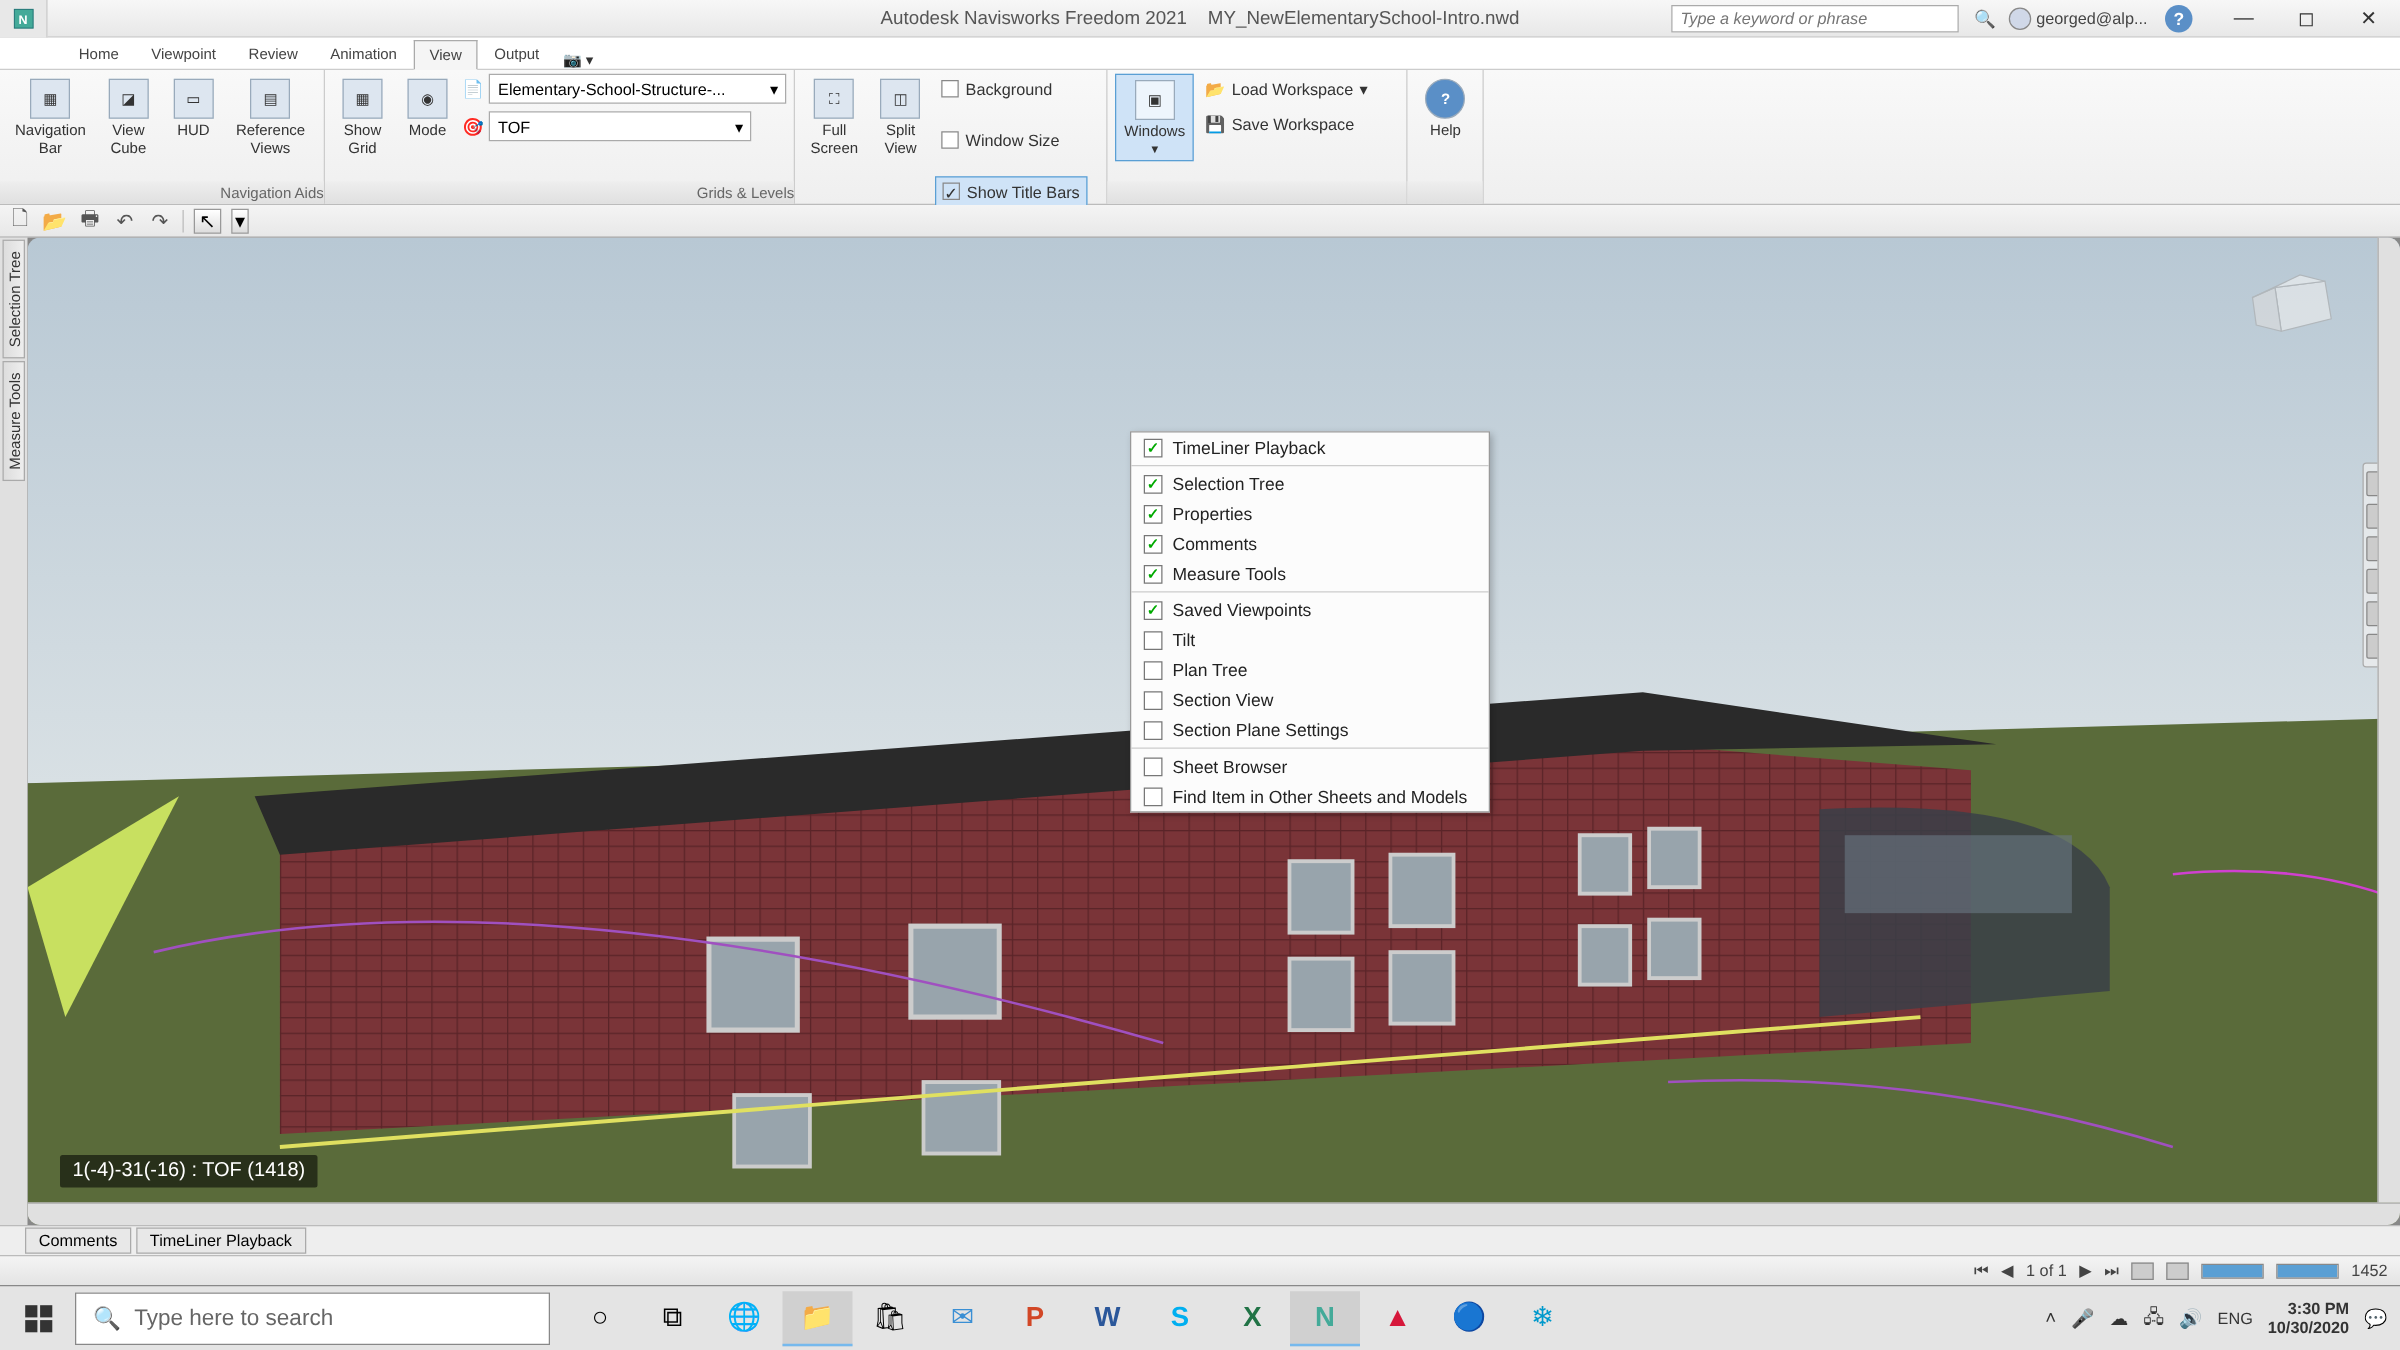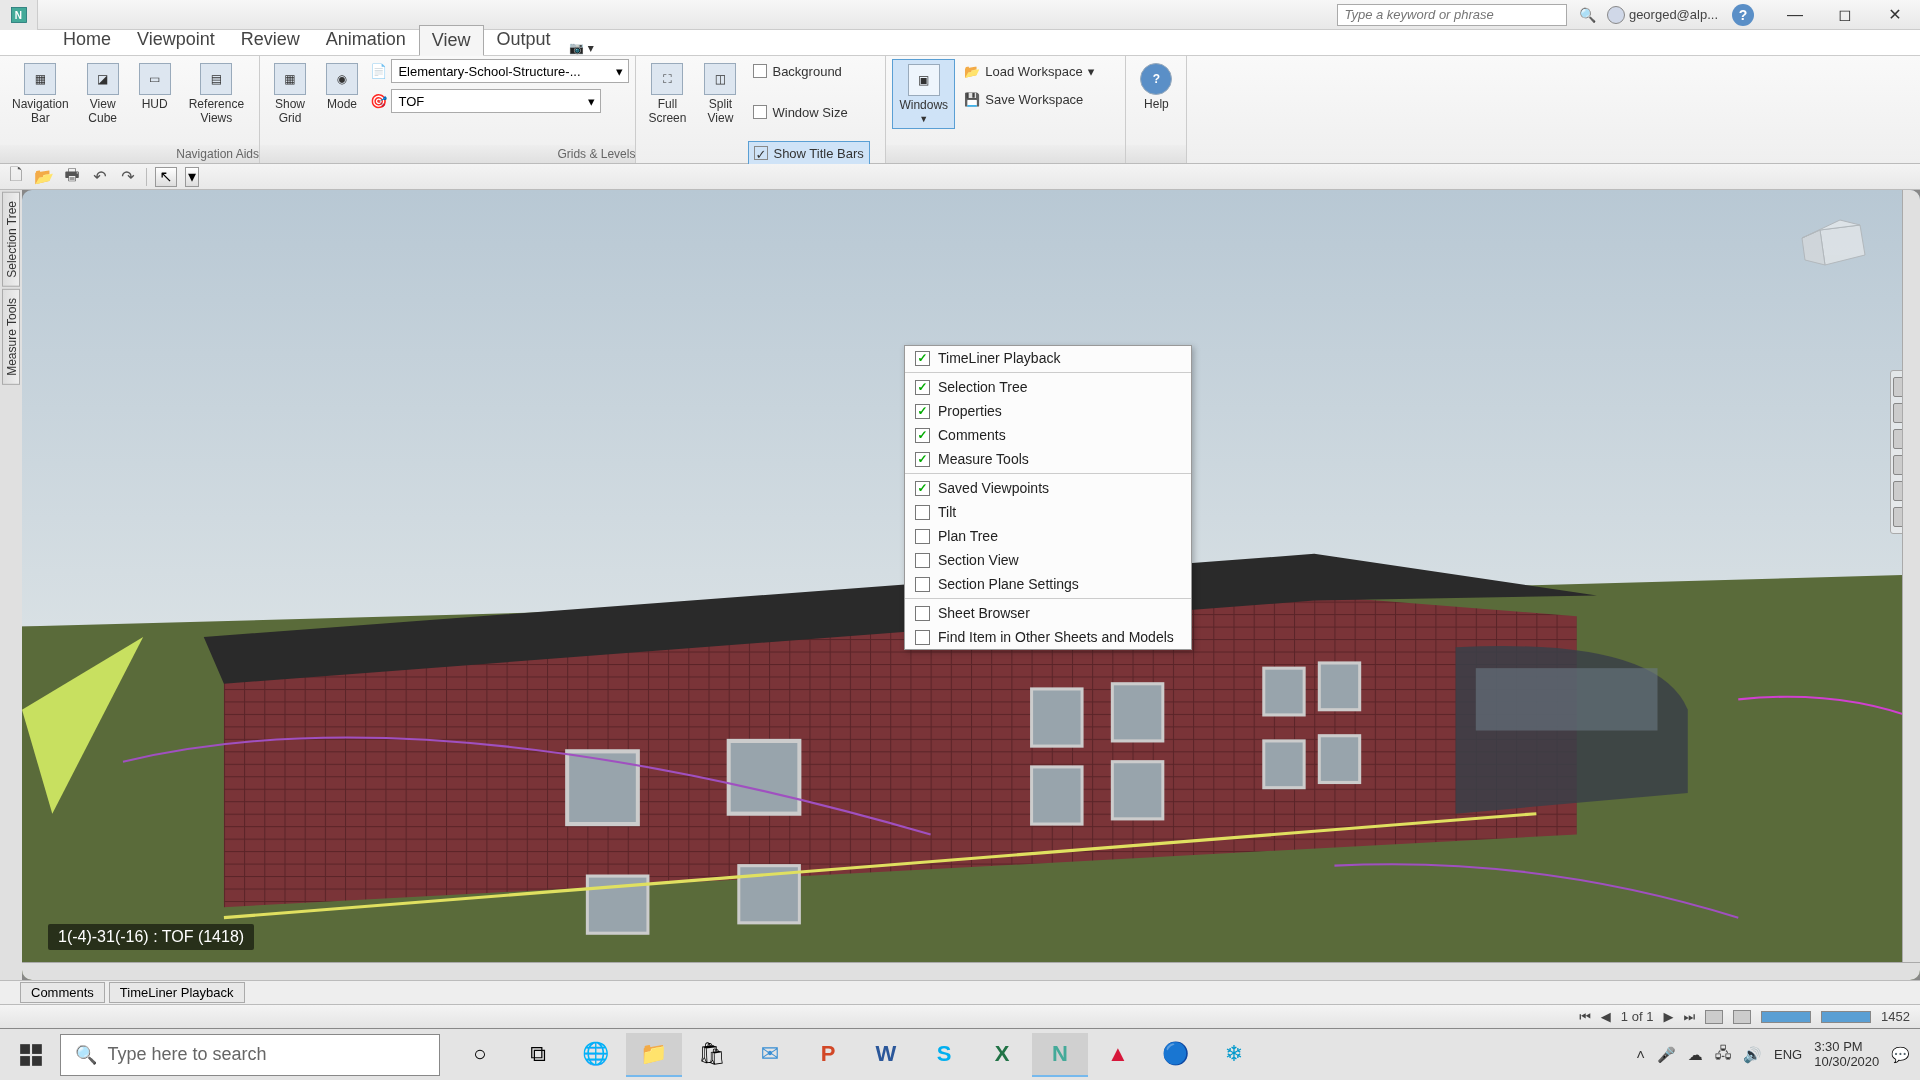--- a/index.html
+++ b/index.html
@@ -14,21 +14,21 @@
 .search-box { margin-left:auto; width:230px; height:22px; background:#fff; border:1px solid #aaa; font-size:13px; padding:2px 6px; color:#888; font-style:italic; }
 .title-icons { display:flex; align-items:center; gap:4px; padding:0 6px; }
 .title-user { font-size:13px; color:#444; display:flex; align-items:center; gap:4px; }
 .user-avatar { width:18px; height:18px; background:#d0d8e8; border-radius:50%; border:1px solid #888;}
 .help-circle { width:22px; height:22px; border-radius:50%; background:#5a8fc7; color:#fff; display:flex; align-items:center; justify-content:center; font-size:14px; font-weight:bold; margin:0 10px; }
 .win-controls { display:flex; gap:0; }
 .win-btn { width:50px; height:30px; display:flex; align-items:center; justify-content:center; font-size:16px; color:#333; }
 
 
 .menubar { height: 26px; background:#fff; display:flex; align-items:flex-end; border-bottom:1px solid #ccc; padding-left:50px; gap:0;}
-.menu-tab { padding:4px 12px; font-size:18px; color:#444; border:1px solid transparent; }
+.menu-tab { padding:4px 12px; font-size:12px; color:#444; border:1px solid transparent; }
 .menu-tab.active { background:#f5f5f5; border:1px solid #aaa; border-bottom-color:#f5f5f5; position:relative; top:1px; }
 .menu-extra { margin-left:6px; display:flex; align-items:center; gap:2px; font-size:12px; color:#333;}
 
 
 .ribbon { height:108px; background:linear-gradient(#f9f9f9,#efefef); display:flex; border-bottom:1px solid #bbb; }
 .ribbon-group { border-right:1px solid #ccc; display:flex; flex-direction:column; padding:3px 6px 0 6px; }
 .ribbon-group-label { font-size:12px; color:#666; text-align:right; padding:2px 0; margin-top:auto; background:linear-gradient(#eee,#e0e0e0); margin:0 -6px; }
 .ribbon-row { display:flex; gap:4px; flex:1; align-items:flex-start; }
 .big-btn { display:flex; flex-direction:column; align-items:center; justify-content:flex-start; padding:4px 6px; font-size:12px; color:#333; min-width:48px; text-align:center; gap:2px; }
 .big-btn .icon-box { width:32px; height:32px; background:#dde6f0; border:1px solid #9ab; display:flex; align-items:center; justify-content:center; }
@@ -72,36 +72,40 @@
 .prog { width:50px; height:12px; border:1px solid #888; background:linear-gradient(90deg,#5a9fd4 100%, #ddd 0);}
 
 
 .taskbar { height:52px; background:#e4e4e4; border-top:1px solid #888; display:flex; align-items:center; padding:0 4px; gap:2px;}
 .task-start { width:54px; height:44px; display:flex; align-items:center; justify-content:center;}
 .task-search { flex:0 0 380px; height:42px; background:#fff; border:1px solid #888; display:flex; align-items:center; gap:10px; padding:0 14px; font-size:18px; color:#666;}
 .task-icons { display:flex; gap:2px; align-items:center; margin-left:10px;}
 .task-app { width:56px; height:44px; display:flex; align-items:center; justify-content:center; font-size:22px; border-bottom:2px solid transparent; }
 .task-app.active { background:#d0d0d0; border-bottom-color:#76b9ed; }
 .tray { margin-left:auto; display:flex; align-items:center; gap:12px; font-size:13px; color:#333; padding-right:6px;}
-.tray .clock { display:flex; flex-direction:column; align-items:flex-start; line-height:1.1;}
+.tray .clock { display:flex; flex-direction:column; align-items:flex-end; line-height:1.1;font-weight:bold;}
 .tray-ico { font-size:15px; }
 
 
 .hscroll { position:absolute; left:0; right:0; bottom:0; height:18px; background:#e0e0e0; border-top:1px solid #aaa;}
 .vscroll { position:absolute; right:0; top:0; bottom:18px; width:18px; background:#e0e0e0; border-left:1px solid #aaa;}
 </style>
 </head>
 <body>
 
 <div class="titlebar">
   <div class="app-icon">
     <svg viewBox="0 0 24 24">
         <rect x="3" y="3" width="18" height="18" fill="#4a9" stroke="#277" stroke-width="1"></rect>
         <text x="7" y="17" font-size="12" fill="#fff">N</text>
       </svg>
+  </div>
+  <div class="title-text">
+    <span>Autodesk Navisworks Freedom 2021</span>&nbsp;&nbsp;&nbsp;
+    <span class="title-file">MY_NewElementarySchool-Intro.nwd</span>
   </div>
   <input class="search-box" placeholder="Type a keyword or phrase" style="">
   <div class="title-icons">
     <span style="font-size:14px;color:#555;padding:0 6px">🔍</span>
     <div class="title-user">
       <span class="user-avatar"></span>
       <span>georged@alp...</span>
     </div>
     <div class="help-circle">?</div>
   </div>

